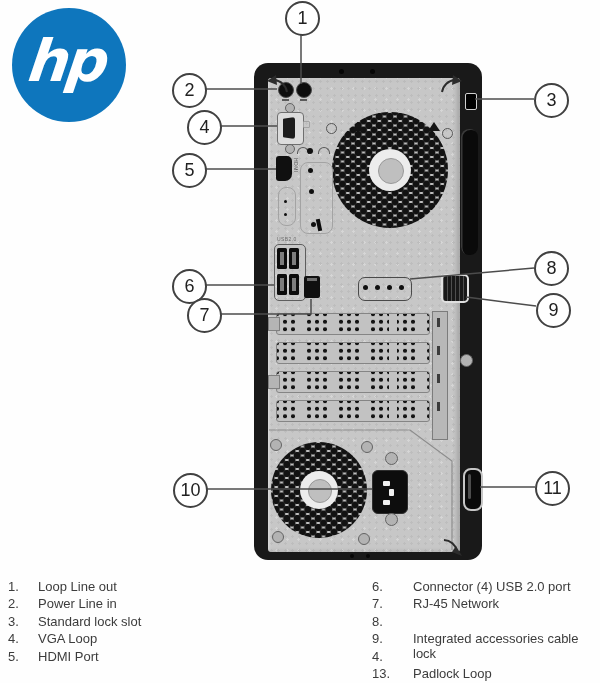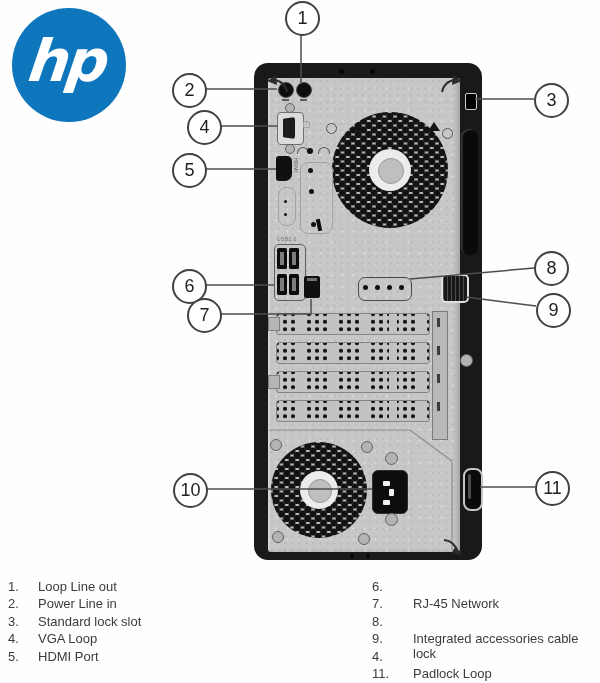--- a/index.html
+++ b/index.html
@@ -280,34 +280,35 @@
         <span>VGA Loop</span>
       </div>
     <div class="legend-row">
         <span class="num">5.</span>
         <span>HDMI Port</span>
       </div>
   </div>
   <div class="legend-col col-right">
     <div class="legend-row">
         <span class="num">6.</span>
+        <span>Connector (4) USB 2.0 port</span>
       </div>
     <div class="legend-row">
         <span class="num">7.</span>
         <span>RJ-45 Network</span>
       </div>
     <div class="legend-row">
         <span class="num">8.</span>
       </div>
     <div class="legend-row">
         <span class="num">9.</span>
         <span>Integrated accessories cable lock</span>
       </div>
     <div class="legend-row">
         <span class="num">4.</span>
       </div>
     <div class="legend-row">
-        <span class="num">11.</span>
+        <span class="num">13.</span>
         <span>Padlock Loop</span>
       </div>
   </div>
 
 </div>
 
 </body></html>

